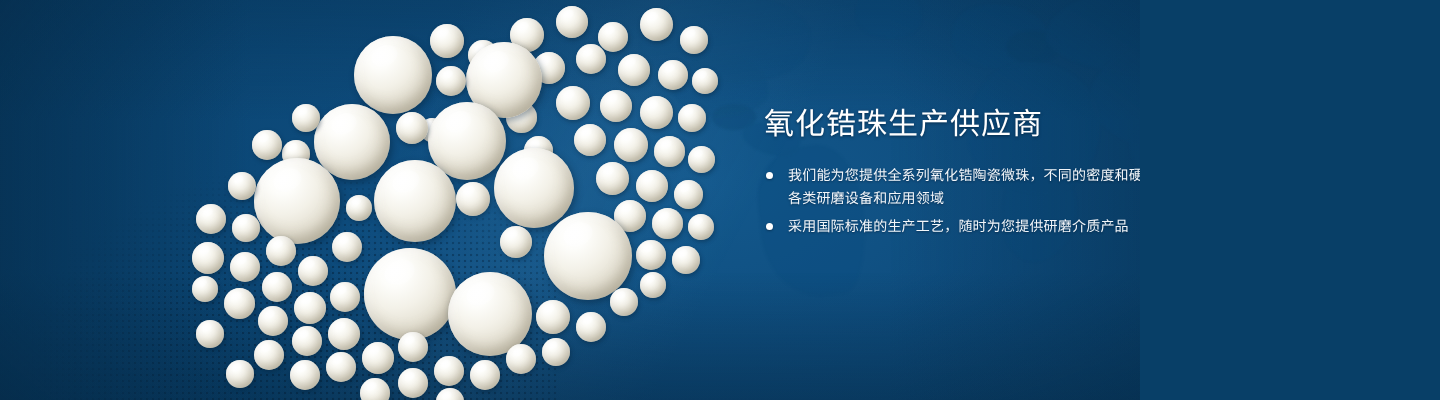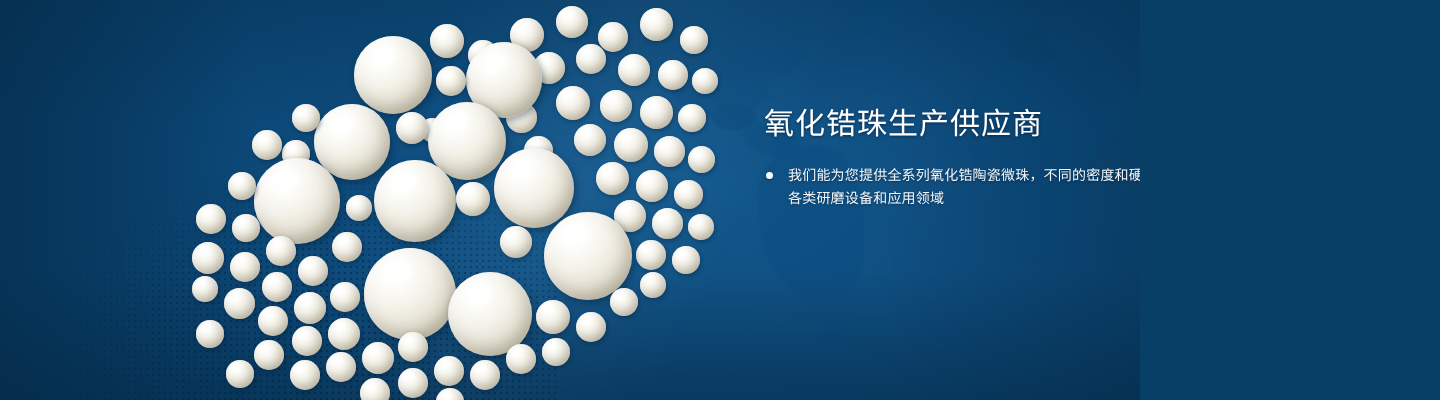--- a/index.html
+++ b/index.html
@@ -282,16 +282,20 @@
   </div>
 
   <div class="copy">
     <h1 class="headline">氧化锆珠生产供应商</h1>
 
     <ul class="bullets">
       <li class="bullet">
         <span class="dot"></span>
         <span>我们能为您提供全系列氧化锆陶瓷微珠，不同的密度和硬度，能满足您各类研磨设备和应用领域</span>
       </li>
+      <li class="bullet">
+        <span class="dot"></span>
+        <span>采用国际标准的生产工艺，随时为您提供研磨介质产品</span>
+      </li>
     </ul>
   </div>
 
 </div>
 
 </body></html>

